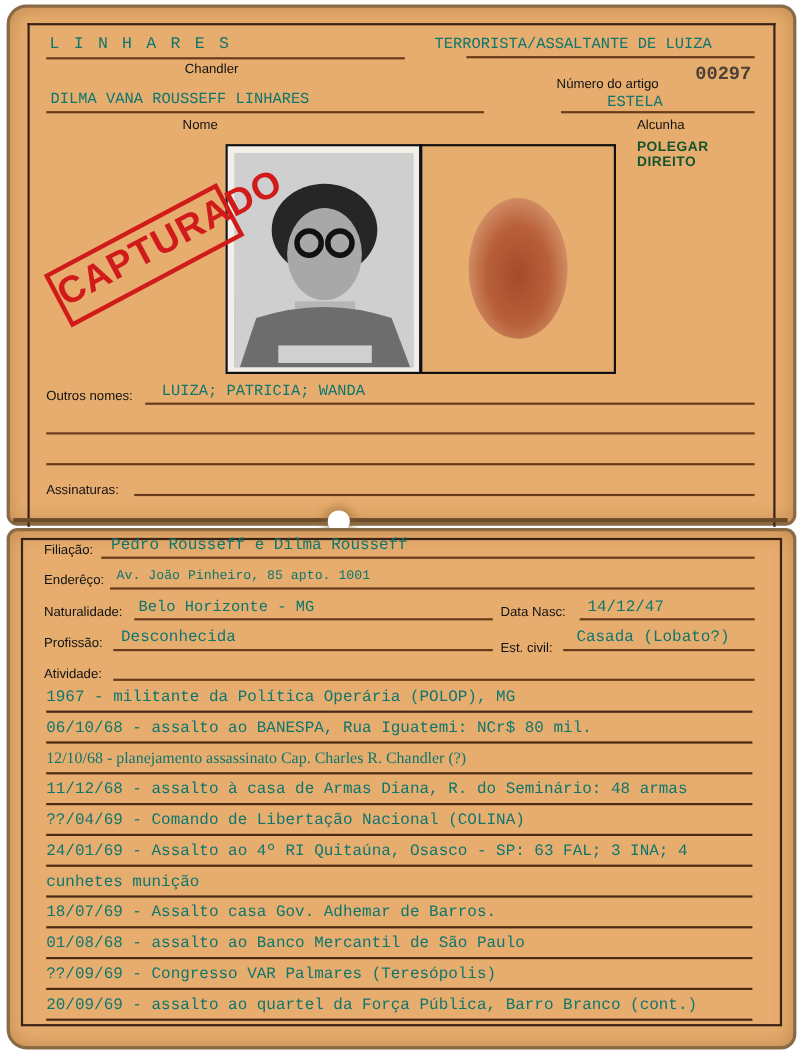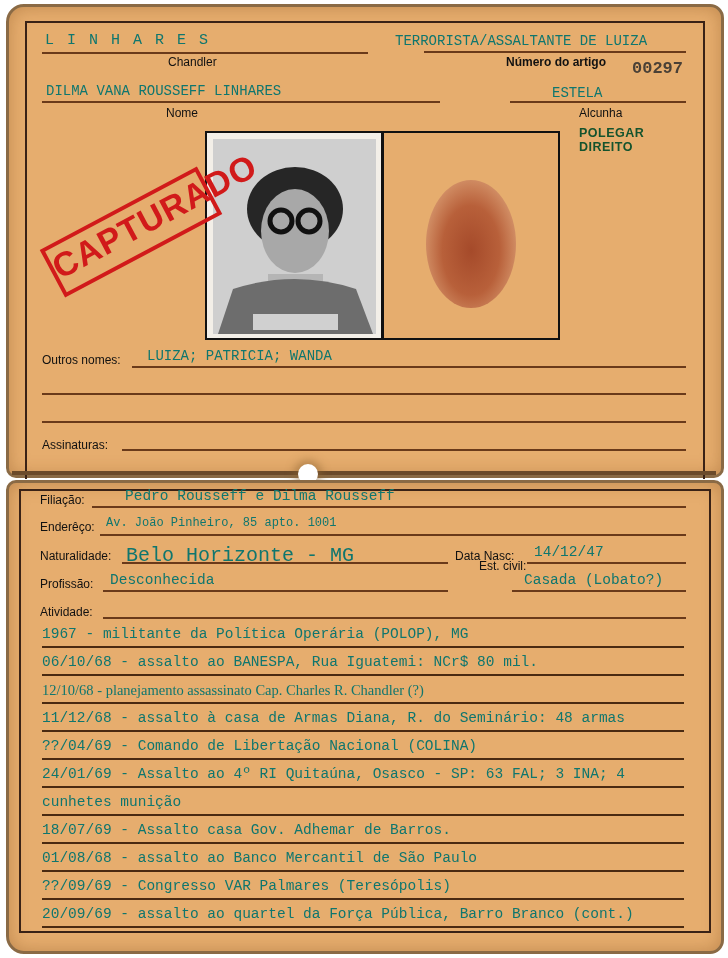--- a/index.html
+++ b/index.html
@@ -31,21 +31,21 @@
 <div class="card top">
   <div class="frame"></div>
 </div>
 
 <div class="abs type" style="left:45px;top:32px;font-size:15px;letter-spacing:2px;">L I N H A R E S</div>
 <div class="line" style="left:42px;top:52px;width:326px;"></div>
 <div class="lbl" style="left:168px;top:55px;">Chandler</div>
 
 <div class="abs type" style="left:395px;top:33px;font-size:14px;">TERRORISTA/ASSALTANTE DE LUIZA</div>
 <div class="line" style="left:424px;top:51px;width:262px;"></div>
-<div class="lbl" style="left:506px;top:55px;font-weight:bold;">Número do artigo</div>
+<div class="lbl" style="left:506px;top:69px;">Número do artigo</div>
 <div class="abs" style="left:632px;top:59px;font-family:'Liberation Mono',monospace;font-weight:bold;font-size:17px;color:#4a4036;">00297</div>
 
 <div class="abs type" style="left:46px;top:83px;font-size:14px;">DILMA VANA ROUSSEFF LINHARES</div>
 <div class="line" style="left:42px;top:101px;width:398px;"></div>
 <div class="lbl" style="left:166px;top:106px;">Nome</div>
 
 <div class="abs type" style="left:552px;top:85px;font-size:14px;">ESTELA</div>
 <div class="line" style="left:510px;top:101px;width:176px;"></div>
 <div class="lbl" style="left:579px;top:106px;">Alcunha</div>
 
@@ -82,38 +82,38 @@
 <div class="hinge">
   <div class="bar"></div>
   <div class="hole"></div>
 </div>
 
 <div class="card bot">
   <div class="frame"></div>
 </div>
 
 <div class="lbl" style="left:40px;top:493px;">Filiação:</div>
-<div class="abs type" style="left:101px;top:488px;font-size:14.5px;margin-left:24px;">Pedro Rousseff e Dilma Rousseff</div>
+<div class="abs type" style="left:101px;top:488px;font-size:14.5px;">Pedro Rousseff e Dilma Rousseff</div>
 <div class="line" style="left:92px;top:506px;width:594px;"></div>
 
 <div class="lbl" style="left:40px;top:520px;">Enderêço:</div>
 <div class="abs type" style="left:106px;top:516px;font-size:12px;">Av. João Pinheiro, 85 apto. 1001</div>
 <div class="line" style="left:100px;top:534px;width:586px;"></div>
 
 <div class="lbl" style="left:40px;top:549px;">Naturalidade:</div>
-<div class="abs type" style="left:126px;top:544px;font-size:20px;">Belo Horizonte - MG</div>
+<div class="abs type" style="left:126px;top:544px;font-size:14px;">Belo Horizonte - MG</div>
 <div class="line" style="left:122px;top:562px;width:326px;"></div>
 <div class="lbl" style="left:455px;top:549px;">Data Nasc:</div>
 <div class="abs type" style="left:534px;top:544px;font-size:14.5px;">14/12/47</div>
 <div class="line" style="left:527px;top:562px;width:159px;"></div>
 
 <div class="lbl" style="left:40px;top:577px;">Profissão:</div>
 <div class="abs type" style="left:110px;top:572px;font-size:14.5px;">Desconhecida</div>
 <div class="line" style="left:103px;top:590px;width:345px;"></div>
-<div class="lbl" style="left:455px;top:559px;margin-left:24px;">Est. civil:</div>
+<div class="lbl" style="left:455px;top:582px;">Est. civil:</div>
 <div class="abs type" style="left:524px;top:572px;font-size:14.5px;">Casada (Lobato?)</div>
 <div class="line" style="left:512px;top:590px;width:174px;"></div>
 
 <div class="lbl" style="left:40px;top:605px;">Atividade:</div>
 <div class="line" style="left:103px;top:617px;width:583px;"></div>
 
 <div class="act type" style="top:624px;">1967 -  militante da Política Operária (POLOP), MG</div>
 <div class="act type" style="top:652px;">06/10/68 - assalto ao BANESPA, Rua Iguatemi: NCr$ 80 mil.</div>
 <div class="act type" style="top:680px;font-family:Liberation Serif, serif;">12/10/68 - planejamento assassinato Cap. Charles R. Chandler (?)</div>
 <div class="act type" style="top:708px;">11/12/68 - assalto à casa de Armas Diana, R. do Seminário: 48 armas</div>

